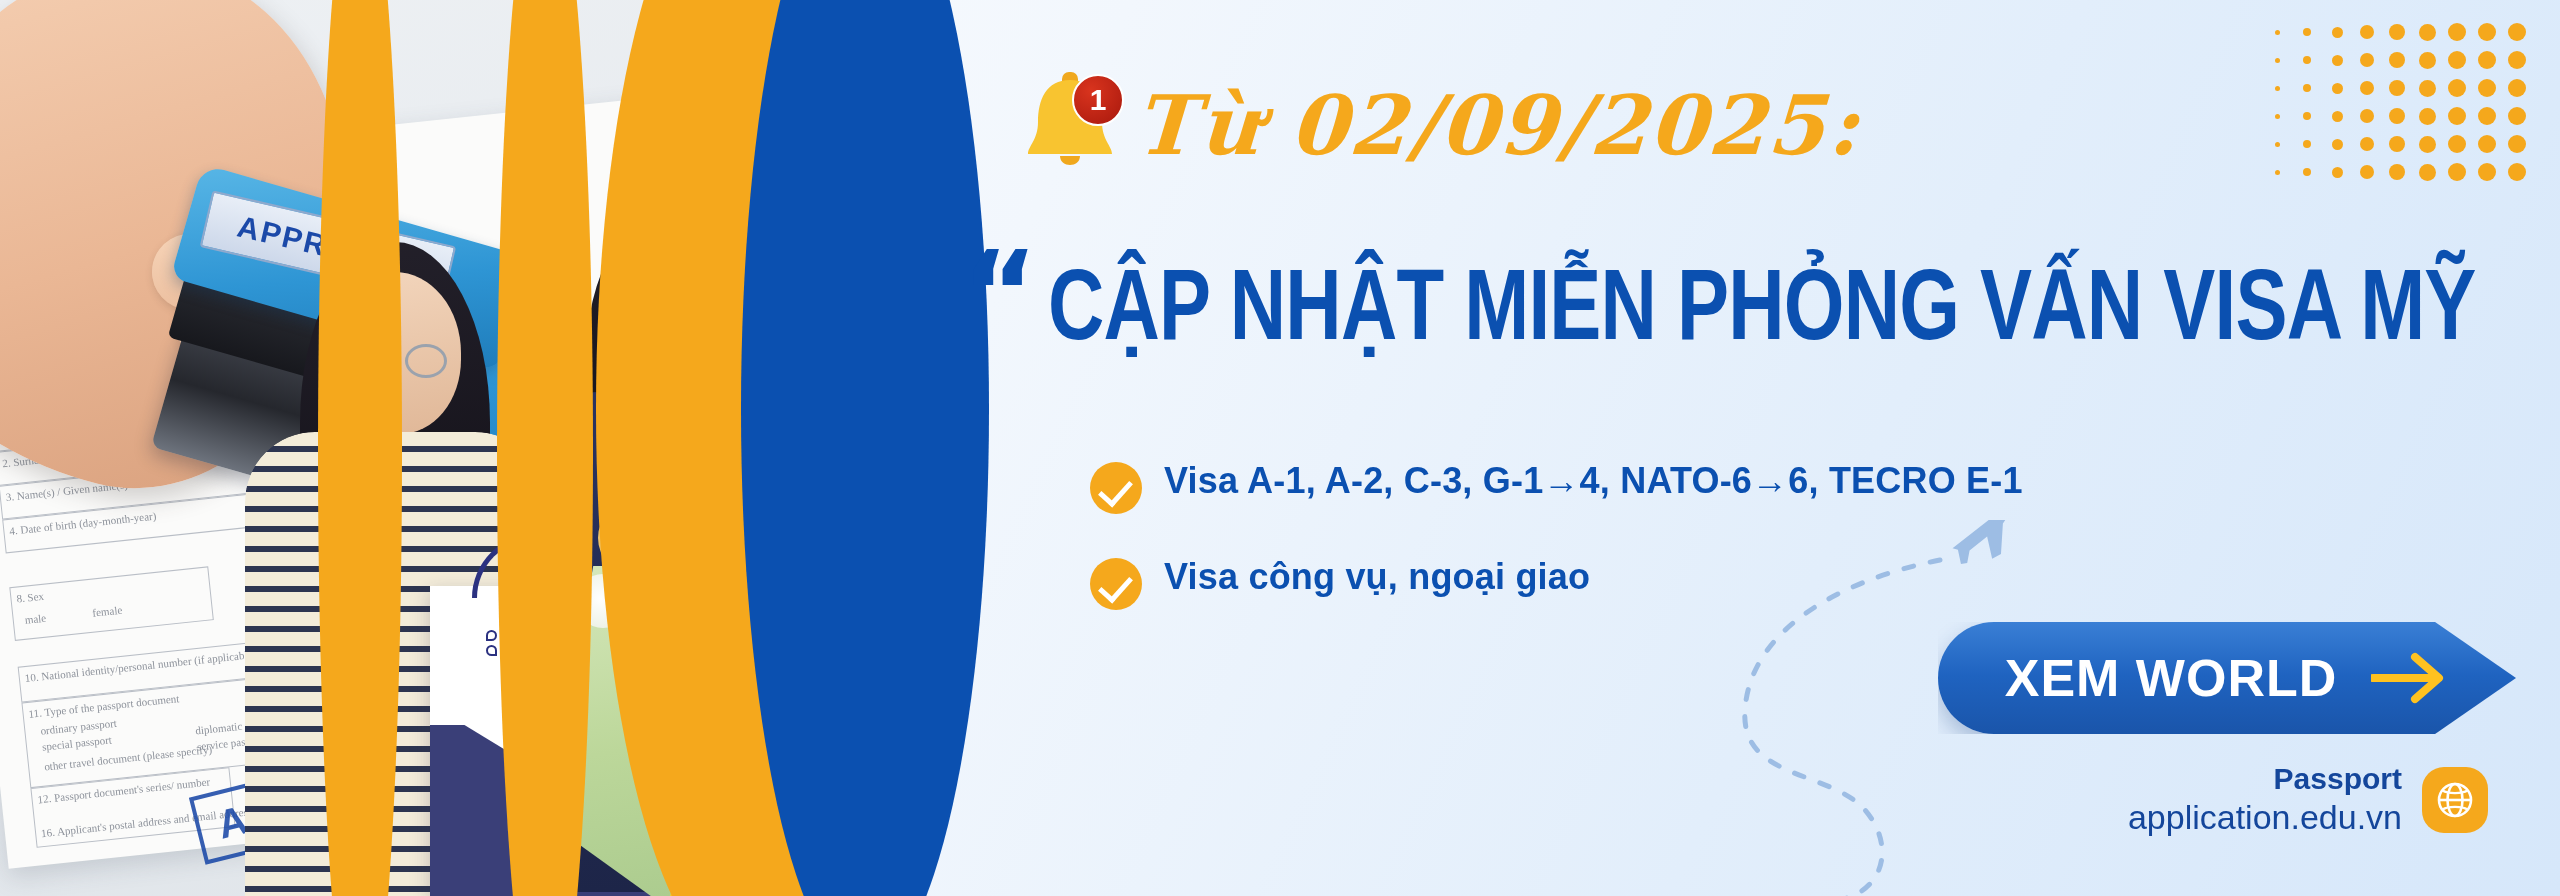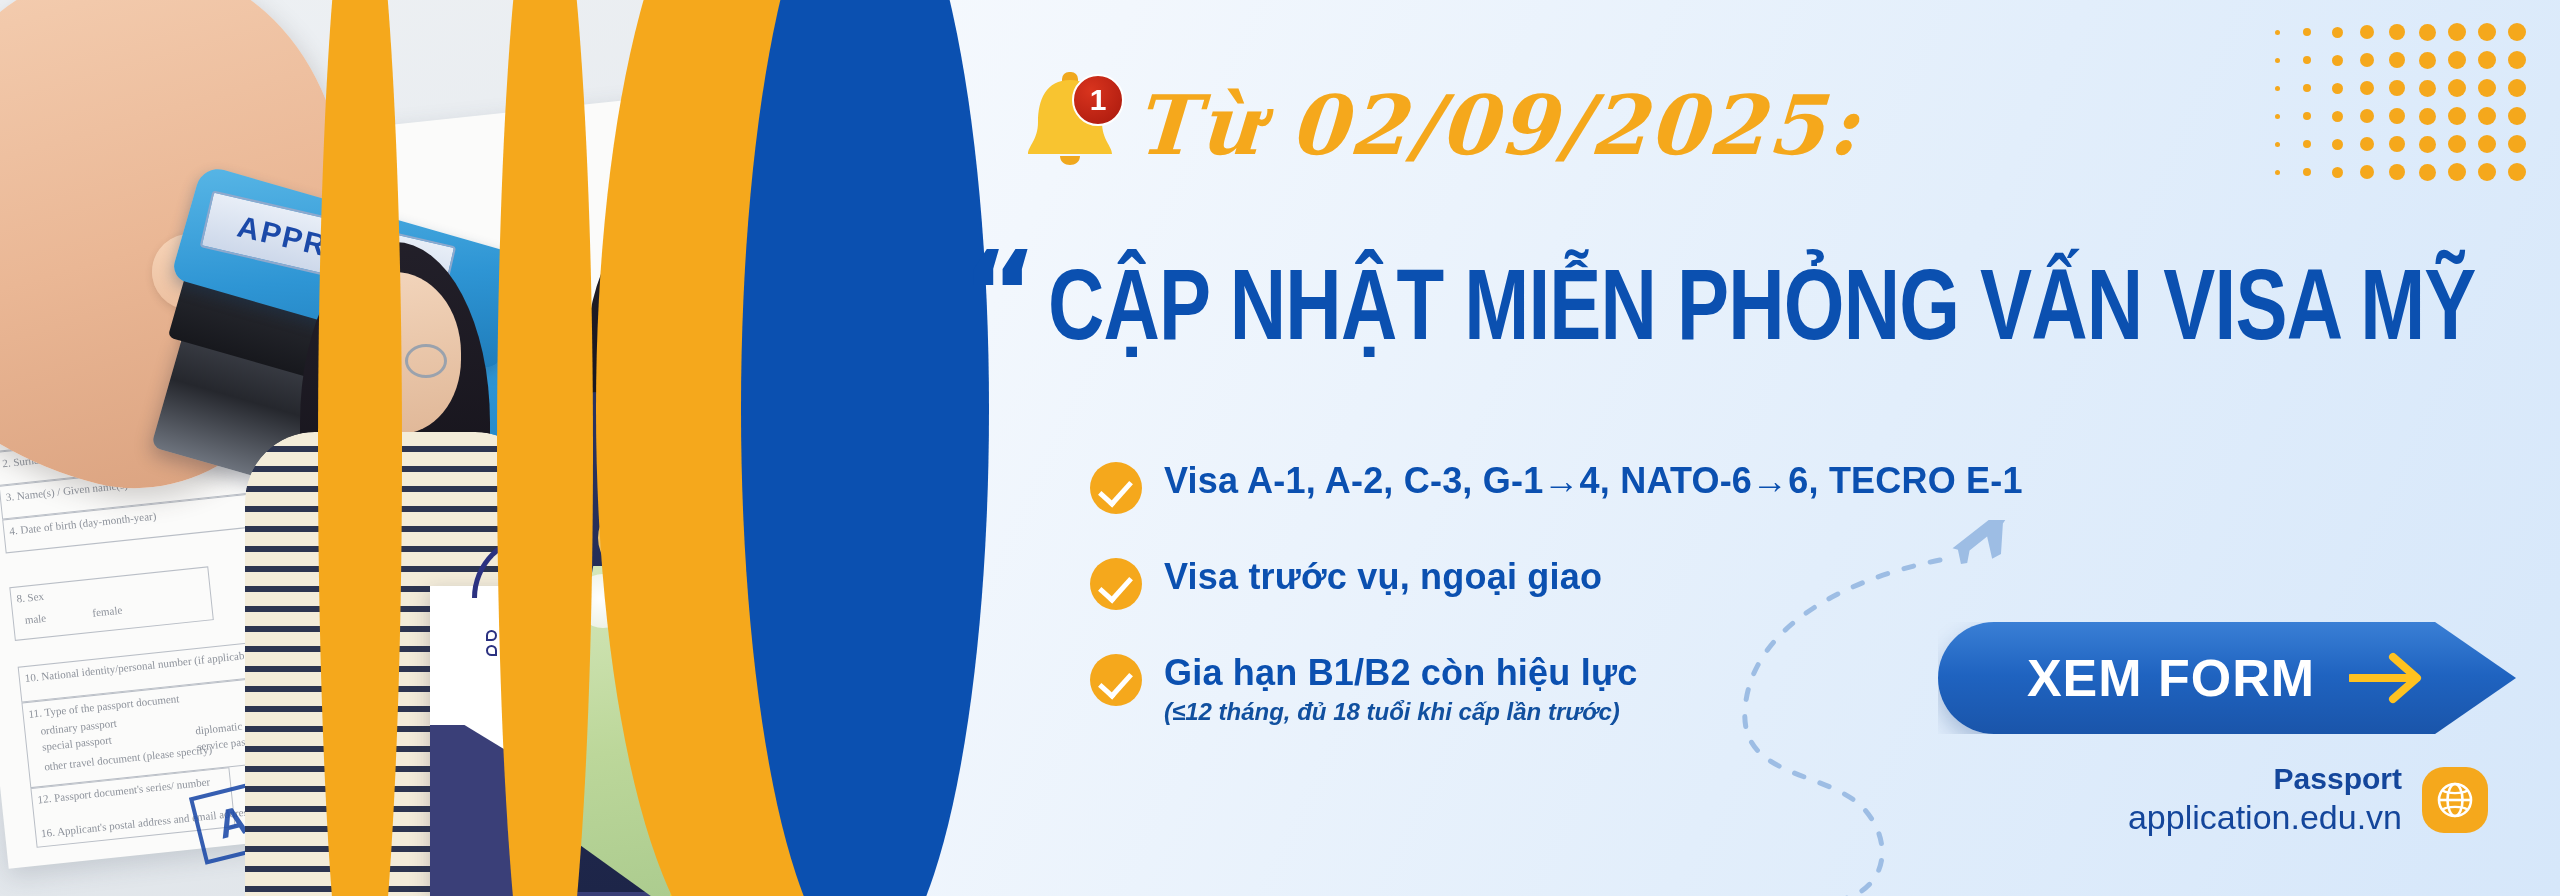--- a/index.html
+++ b/index.html
@@ -562,34 +562,27 @@
   <div class="bullets">
     <div class="bullet">
       <span class="check"></span>
       <span>
         <span class="bullet-main">Visa A-1, A-2, C-3, G-1→4, NATO-6→6, TECRO E-1</span>
       </span>
     </div>
     <div class="bullet">
       <span class="check"></span>
       <span>
-        <span class="bullet-main">Visa trước vụ, ngoại giao</span>
+        <span class="bullet-main">Visa công vụ, ngoại giao</span>
       </span>
     </div>
-    <div class="bullet">
-      <span class="check"></span>
-      <span>
-        <span class="bullet-main">Gia hạn B1/B2 còn hiệu lực</span>
-        <span class="bullet-sub" style="display:block;">(≤12 tháng, đủ 18 tuổi khi cấp lần trước)</span>
-      </span>
-    </div>
   </div>
 
   <div class="cta">
-    <span class="cta-label">XEM FORM</span>
+    <span class="cta-label">XEM WORLD</span>
     <svg class="arrow-ico" viewBox="0 0 78 52">
       <path d="M2 26 L66 26 M44 5 L68 26 L44 47" fill="none" stroke="#FFC220" stroke-width="8" stroke-linecap="round" stroke-linejoin="round"></path>
     </svg>
   </div>
 
   <div class="website-block">
     <div class="website-texts">
       <div class="website-label">Passport</div>
       <div class="website-url">application.edu.vn</div>
     </div>

